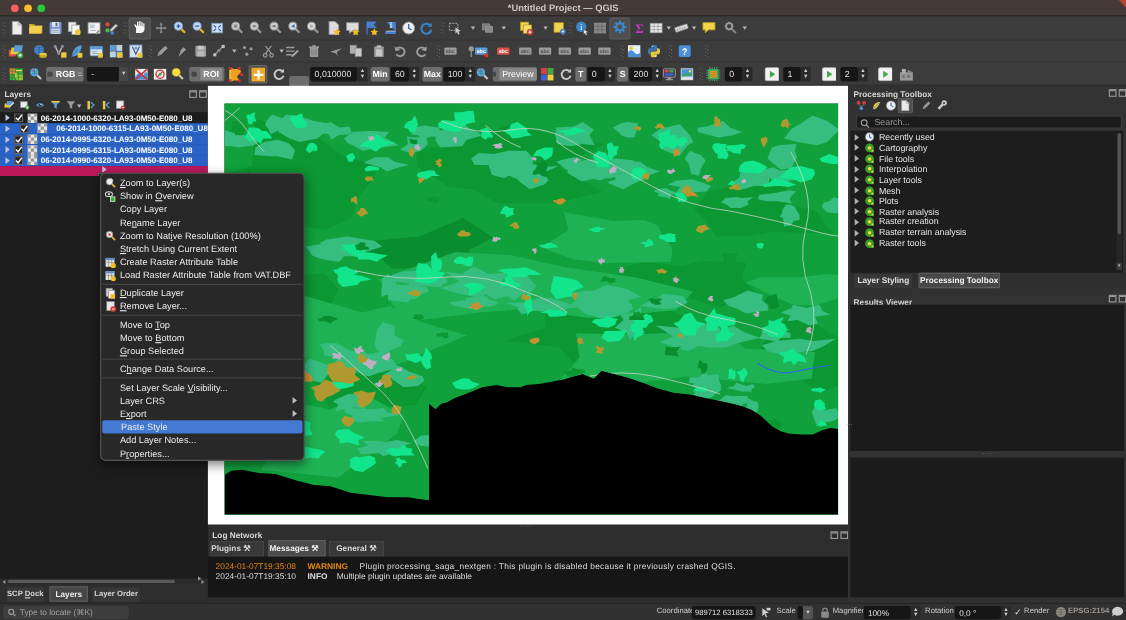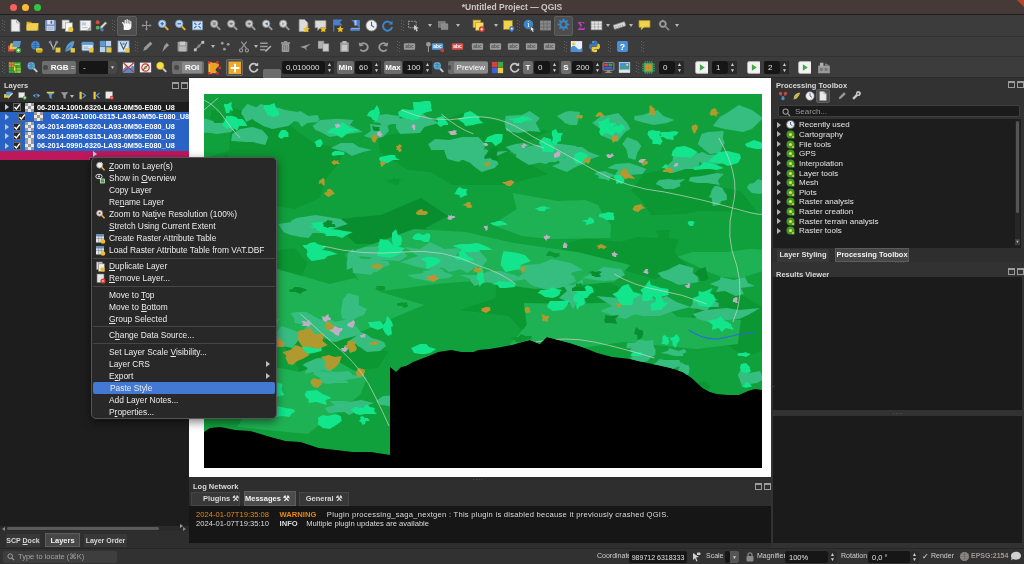--- a/index.html
+++ b/index.html
@@ -968,21 +968,21 @@
 <path d="M482,236 Q500,248 516,244 T548,238" fill="none" stroke="#2a6adf" stroke-width="1"></path>
 </g>
 </svg>
 </div>
 
 <div class="abs" style="left:189px;top:477px;width:582px;height:71px;background:#2e2e2e">
  <div class="abs" style="left:4px;top:5px;font-size:7.5px;font-weight:bold;color:#d8d8d8">Log Network</div>
       <div class="abs" style="left:284px;top:0px;width:16px;height:3px;color:#8a8a8a;font-size:6px;letter-spacing:1px;line-height:2px">....</div>
  <div class="hdrico" style="left:566px;top:6px"></div>
  <div class="hdrico" style="left:575px;top:6px"></div>
- <div class="abs" style="left:2px;top:15px;width:49px;height:14px;background:#383838;border:1px solid #454545;color:#d9d9d9;font-size:7.5px;font-weight:bold;text-align:right;line-height:12px">Plugins ⚒</div>
+ <div class="abs" style="left:2px;top:15px;width:49px;height:14px;background:#383838;border:1px solid #454545;color:#d9d9d9;font-size:7.5px;font-weight:bold;text-align:left;line-height:12px">Plugins ⚒</div>
  <div class="abs" style="left:55px;top:14px;width:52px;height:15px;background:#4b4b4b;border:1px solid #5e5e5e;color:#f2f2f2;font-size:7.5px;font-weight:bold;text-align:left;line-height:13px">Messages ⚒</div>
  <div class="abs" style="left:110px;top:15px;width:50px;height:14px;background:#383838;border:1px solid #454545;color:#d9d9d9;font-size:7.5px;font-weight:bold;text-align:center;line-height:12px">General ⚒</div>
  <div class="abs" style="left:0;top:29px;width:582px;height:37px;background:#161616;font-size:7.6px;white-space:pre">
    <div class="abs" style="left:7px;top:4px;color:#e8880f">2024-01-07T19:35:08     <b>WARNING</b>     <span style="color:#dcdcdc;letter-spacing:0.26px">Plugin processing_saga_nextgen : This plugin is disabled because it previously crashed QGIS.</span></div>
    <div class="abs" style="left:7px;top:13px;color:#dcdcdc">2024-01-07T19:35:10     <b>INFO</b>    Multiple plugin updates are available</div>
  </div>
  <div class="tri" style="left:-9px;top:47px;border-left:3px solid #9a9a9a;border-top:2.5px solid transparent;border-bottom:2.5px solid transparent"></div>
 </div>
 
 <div class="abs" style="left:771px;top:78px;width:253px;height:470px;background:#323232">
@@ -1046,30 +1046,20 @@
           </div>
 <div class="trow">
             <div class="tarr"></div>
             <svg width="9" height="9" viewBox="0 0 9 9" style="flex:none;margin-right:4px">
               <circle cx="4.5" cy="4.5" r="4" fill="#3f9b28"></circle>
               <circle cx="4.5" cy="4.5" r="1.6" fill="#f3d945"></circle>
               <rect x="5.7" y="5.7" width="2.8" height="2.8" fill="#3f9b28"></rect>
               <rect x="6.2" y="6.2" width="1.6" height="1.6" fill="#f3d945"></rect>
             </svg>
             <span>File tools</span>
-          </div>
-<div class="trow">
-            <div class="tarr"></div>
-            <svg width="9" height="9" viewBox="0 0 9 9" style="flex:none;margin-right:4px">
-              <circle cx="4.5" cy="4.5" r="4" fill="#3f9b28"></circle>
-              <circle cx="4.5" cy="4.5" r="1.6" fill="#f3d945"></circle>
-              <rect x="5.7" y="5.7" width="2.8" height="2.8" fill="#3f9b28"></rect>
-              <rect x="6.2" y="6.2" width="1.6" height="1.6" fill="#f3d945"></rect>
-            </svg>
-            <span>GPS</span>
           </div>
 <div class="trow">
             <div class="tarr"></div>
             <svg width="9" height="9" viewBox="0 0 9 9" style="flex:none;margin-right:4px">
               <circle cx="4.5" cy="4.5" r="4" fill="#3f9b28"></circle>
               <circle cx="4.5" cy="4.5" r="1.6" fill="#f3d945"></circle>
               <rect x="5.7" y="5.7" width="2.8" height="2.8" fill="#3f9b28"></rect>
               <rect x="6.2" y="6.2" width="1.6" height="1.6" fill="#f3d945"></rect>
             </svg>
             <span>Interpolation</span>

